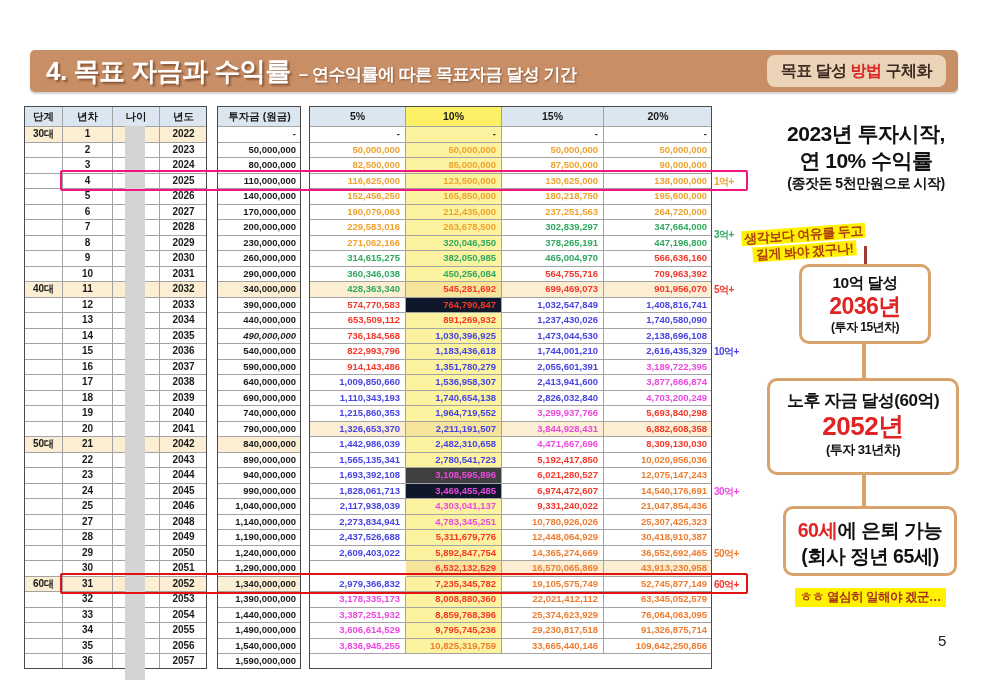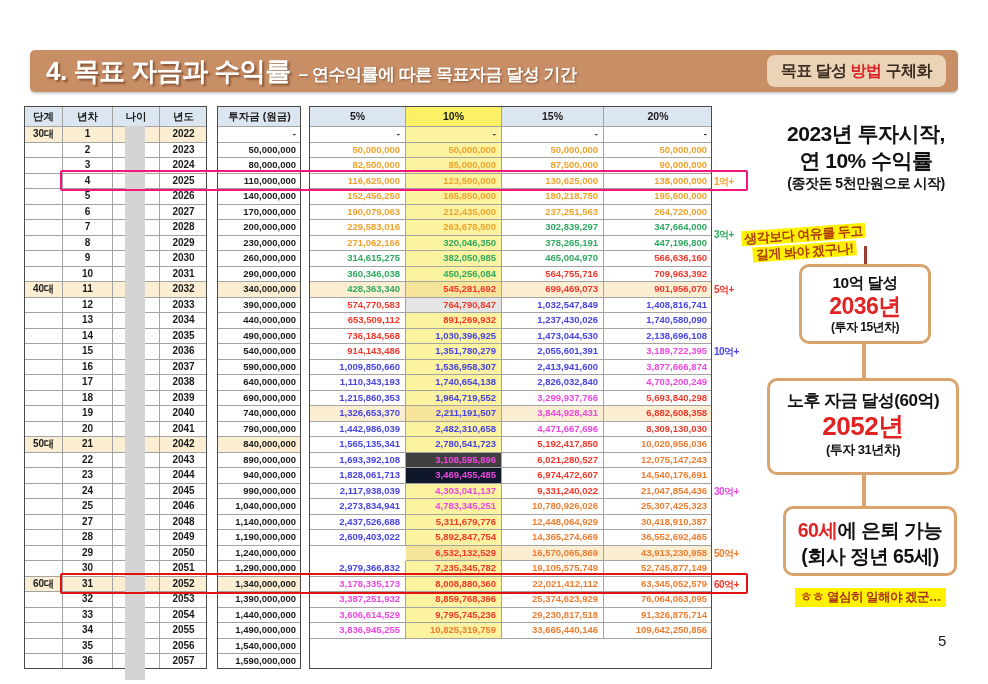--- a/index.html
+++ b/index.html
@@ -315,21 +315,21 @@
       <div class="trow">
         <div class="tc num" style="flex: 0 0 84px; background: rgb(251, 238, 211);">340,000,000</div>
       </div>
       <div class="trow">
         <div class="tc num" style="flex: 0 0 84px; background: rgb(255, 255, 255);">390,000,000</div>
       </div>
       <div class="trow">
         <div class="tc num" style="flex: 0 0 84px; background: rgb(255, 255, 255);">440,000,000</div>
       </div>
       <div class="trow">
-        <div class="tc num" style="flex: 0 0 84px; background: rgb(255, 255, 255);">490,000,000</div>
+        <div class="tc num" style="flex: 0 0 84px; background: rgb(255, 255, 255); font-style: italic;">490,000,000</div>
       </div>
       <div class="trow">
         <div class="tc num" style="flex: 0 0 84px; background: rgb(255, 255, 255);">540,000,000</div>
       </div>
       <div class="trow">
         <div class="tc num" style="flex: 0 0 84px; background: rgb(255, 255, 255);">590,000,000</div>
       </div>
       <div class="trow">
         <div class="tc num" style="flex: 0 0 84px; background: rgb(255, 255, 255);">640,000,000</div>
       </div>
@@ -456,35 +456,41 @@
         <div class="tc num" style="flex: 0 0 109px; background: rgb(255, 255, 255); color: rgb(244, 56, 43);">709,963,392</div>
       </div>
       <div class="trow">
         <div class="tc num" style="flex: 0 0 96px; background: rgb(251, 238, 211); color: rgb(46, 169, 95);">428,363,340</div>
         <div class="tc num" style="flex: 0 0 96px; background: rgb(246, 228, 155); color: rgb(244, 56, 43);">545,281,692</div>
         <div class="tc num" style="flex: 0 0 102px; background: rgb(251, 238, 211); color: rgb(244, 56, 43);">699,469,073</div>
         <div class="tc num" style="flex: 0 0 109px; background: rgb(251, 238, 211); color: rgb(244, 56, 43);">901,956,070</div>
       </div>
       <div class="trow">
         <div class="tc num" style="flex: 0 0 96px; background: rgb(255, 255, 255); color: rgb(244, 56, 43);">574,770,583</div>
-        <div class="tc num" style="flex: 0 0 96px; background: #e5e5e5; color: rgb(244, 56, 43);">764,790,847</div>
+        <div class="tc num" style="flex: 0 0 96px; background: #0f172a; color: rgb(244, 56, 43);">764,790,847</div>
         <div class="tc num" style="flex: 0 0 102px; background: rgb(255, 255, 255); color: rgb(71, 68, 227);">1,032,547,849</div>
         <div class="tc num" style="flex: 0 0 109px; background: rgb(255, 255, 255); color: rgb(71, 68, 227);">1,408,816,741</div>
       </div>
       <div class="trow">
         <div class="tc num" style="flex: 0 0 96px; background: rgb(255, 255, 255); color: rgb(244, 56, 43);">653,509,112</div>
         <div class="tc num" style="flex: 0 0 96px; background: rgb(251, 243, 160); color: rgb(244, 56, 43);">891,269,932</div>
         <div class="tc num" style="flex: 0 0 102px; background: rgb(255, 255, 255); color: rgb(71, 68, 227);">1,237,430,026</div>
         <div class="tc num" style="flex: 0 0 109px; background: rgb(255, 255, 255); color: rgb(71, 68, 227);">1,740,580,090</div>
       </div>
       <div class="trow">
         <div class="tc num" style="flex: 0 0 96px; background: rgb(255, 255, 255); color: rgb(244, 56, 43);">736,184,568</div>
         <div class="tc num" style="flex: 0 0 96px; background: rgb(251, 243, 160); color: rgb(71, 68, 227);">1,030,396,925</div>
         <div class="tc num" style="flex: 0 0 102px; background: rgb(255, 255, 255); color: rgb(71, 68, 227);">1,473,044,530</div>
         <div class="tc num" style="flex: 0 0 109px; background: rgb(255, 255, 255); color: rgb(71, 68, 227);">2,138,696,108</div>
+      </div>
+      <div class="trow">
+        <div class="tc num" style="flex: 0 0 96px; background: rgb(255, 255, 255); color: rgb(244, 56, 43);">822,993,796</div>
+        <div class="tc num" style="flex: 0 0 96px; background: rgb(251, 243, 160); color: rgb(71, 68, 227);">1,183,436,618</div>
+        <div class="tc num" style="flex: 0 0 102px; background: rgb(255, 255, 255); color: rgb(71, 68, 227);">1,744,001,210</div>
+        <div class="tc num" style="flex: 0 0 109px; background: rgb(255, 255, 255); color: rgb(71, 68, 227);">2,616,435,329</div>
       </div>
       <div class="trow">
         <div class="tc num" style="flex: 0 0 96px; background: rgb(255, 255, 255); color: rgb(244, 56, 43);">914,143,486</div>
         <div class="tc num" style="flex: 0 0 96px; background: rgb(251, 243, 160); color: rgb(71, 68, 227);">1,351,780,279</div>
         <div class="tc num" style="flex: 0 0 102px; background: rgb(255, 255, 255); color: rgb(71, 68, 227);">2,055,601,391</div>
         <div class="tc num" style="flex: 0 0 109px; background: rgb(255, 255, 255); color: rgb(236, 72, 224);">3,189,722,395</div>
       </div>
       <div class="trow">
         <div class="tc num" style="flex: 0 0 96px; background: rgb(255, 255, 255); color: rgb(71, 68, 227);">1,009,850,660</div>
         <div class="tc num" style="flex: 0 0 96px; background: rgb(251, 243, 160); color: rgb(71, 68, 227);">1,536,958,307</div>

